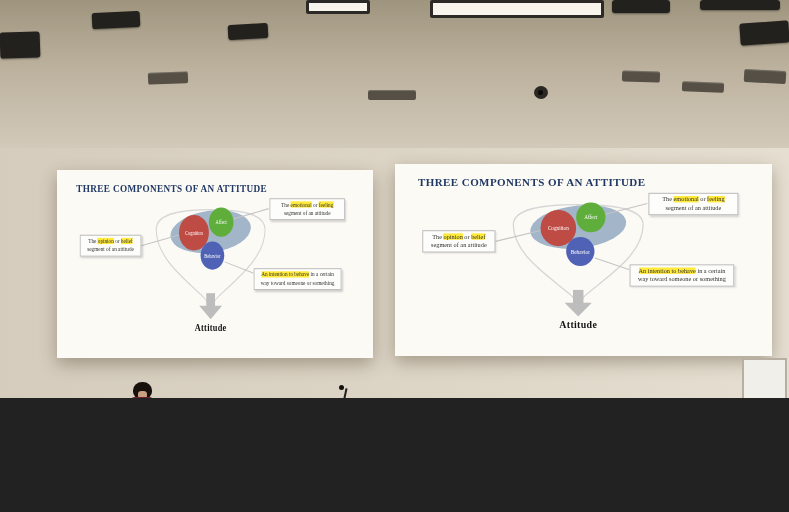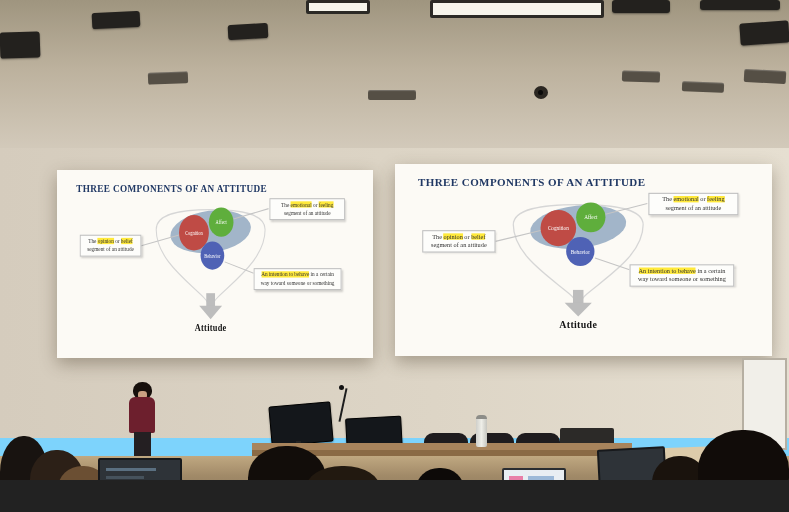--- a/index.html
+++ b/index.html
@@ -1,16 +1,16 @@
 <!DOCTYPE html>
 <html style="--title-navy: #203864; --highlight: #ffe93b; --cognition-red: #bf4b45; --affect-green: #5fae3c; --behavior-blue: #4f62b5; --arrow-gray: #bdbdbd; --screen-white: #f7f4ed; --wall-beige: #ddd5c6; --ceiling-beige: #bcb19d; --desk-wood: #8a6a45;"><head>
 <meta charset="utf-8">
 <style>
   html,body{margin:0;padding:0;background:#222;}
-  .stage{position:relative;width:789px;height:480px;overflow:hidden;
+  .stage{position:relative;width:789px;height:398px;overflow:hidden;
          font-family:"Liberation Serif", serif;background:#7dd3fc;}
   
   .ceiling{position:absolute;left:0;top:0;width:789px;height:150px;
            background:linear-gradient(180deg,#9f957f 0%,#bcb19d 45%,#d3cabb 100%);}
   .wall{position:absolute;left:0;top:148px;width:789px;height:290px;
         background:linear-gradient(90deg,#d5ccbd 0%,#ddd5c6 55%,#e6dfd1 100%);}
   .fixture{position:absolute;background:#23211e;border-radius:3px;box-shadow:0 1px 2px rgba(0,0,0,.4);}
   .vent{position:absolute;background:#554f45;border-radius:2px;box-shadow:inset 0 1px 1px rgba(255,255,255,.2);}
   .lightpanel{position:absolute;background:#f7f5ec;border:3px solid #2c2a26;border-radius:2px;}
   .camera{position:absolute;width:14px;height:13px;background:#2b2722;border-radius:50%;}

